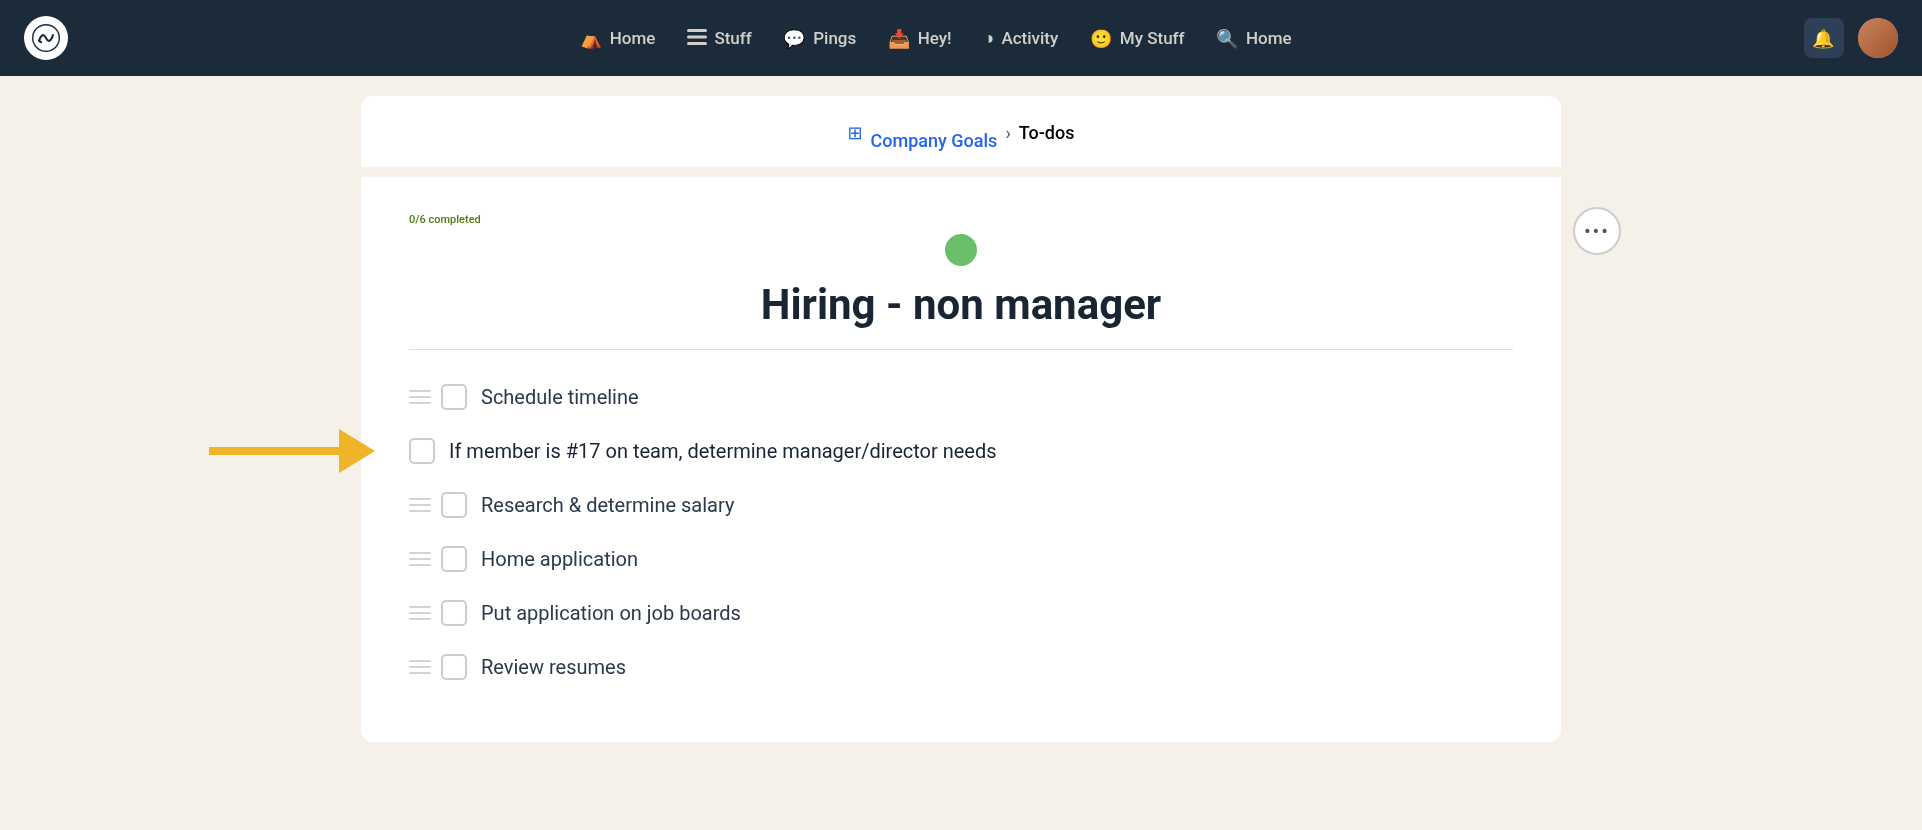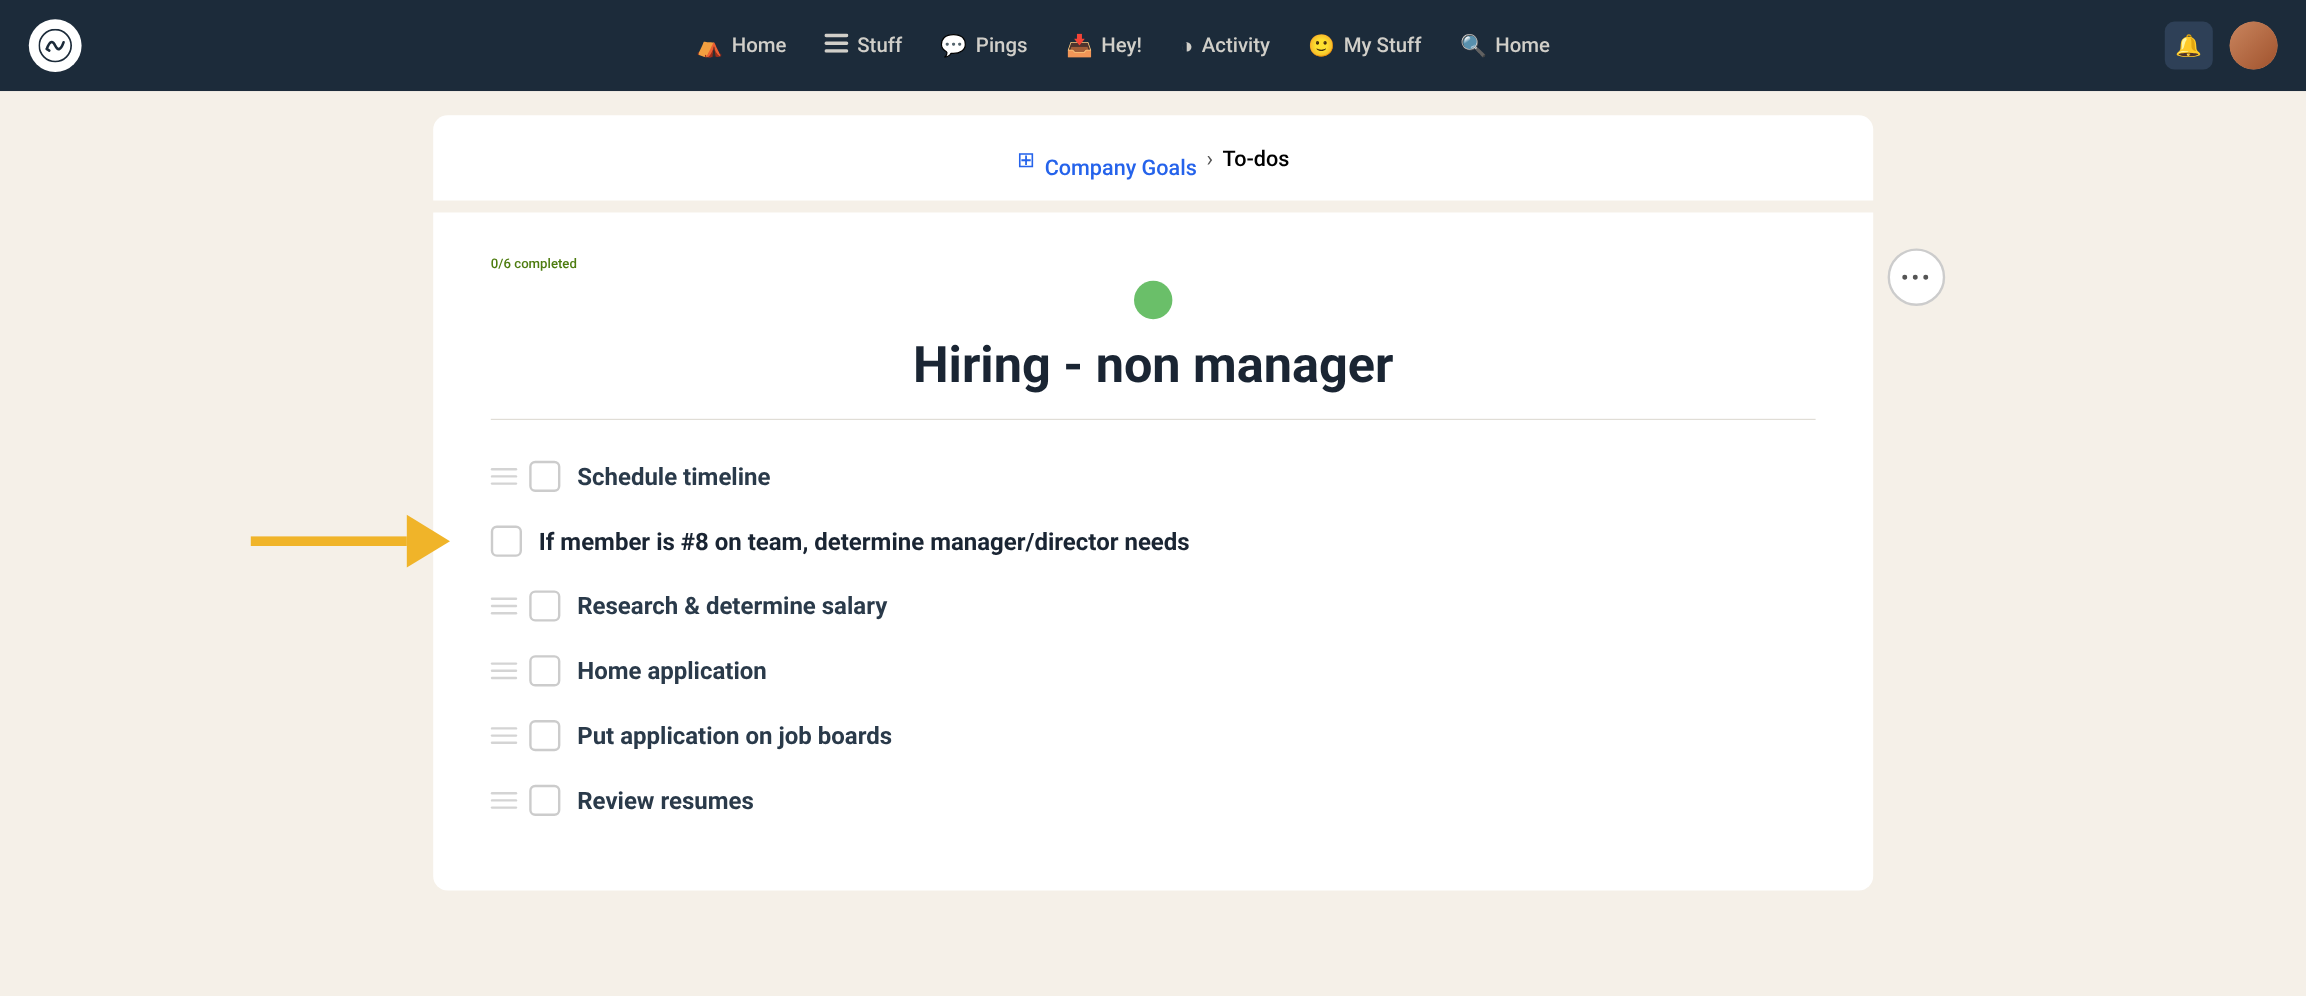--- a/index.html
+++ b/index.html
@@ -260,21 +260,21 @@
       border-radius: 5px;
       flex-shrink: 0;
       margin-right: 14px;
       cursor: pointer;
       background: white;
     }
 
     .todo-text {
       font-size: 20px;
       color: #2a3a4a;
-      font-weight: 700;
+      font-weight: 400;
       text-align: right;
     }
 
     
     .arrow-indicator {
       position: absolute;
       left: -200px;
       top: 50%;
       transform: translateY(-50%);
       display: flex;
@@ -395,21 +395,21 @@
         <span class="todo-text">Schedule timeline</span>
       </li>
 
       <li class="todo-item highlighted" style="position:relative;">
 
         <div class="arrow-indicator">
           <div class="arrow-shaft"></div>
           <div class="arrow-head"></div>
         </div>
         <div class="todo-checkbox"></div>
-        <span class="todo-text">If member is #8 on team, determine manager/director needs</span>
+        <span class="todo-text">If member is #17 on team, determine manager/director needs</span>
       </li>
 
       <li class="todo-item">
         <div class="drag-handle">
           <span></span>
           <span></span>
           <span></span>
         </div>
         <div class="todo-checkbox"></div>
         <span class="todo-text">Research &amp; determine salary</span>

